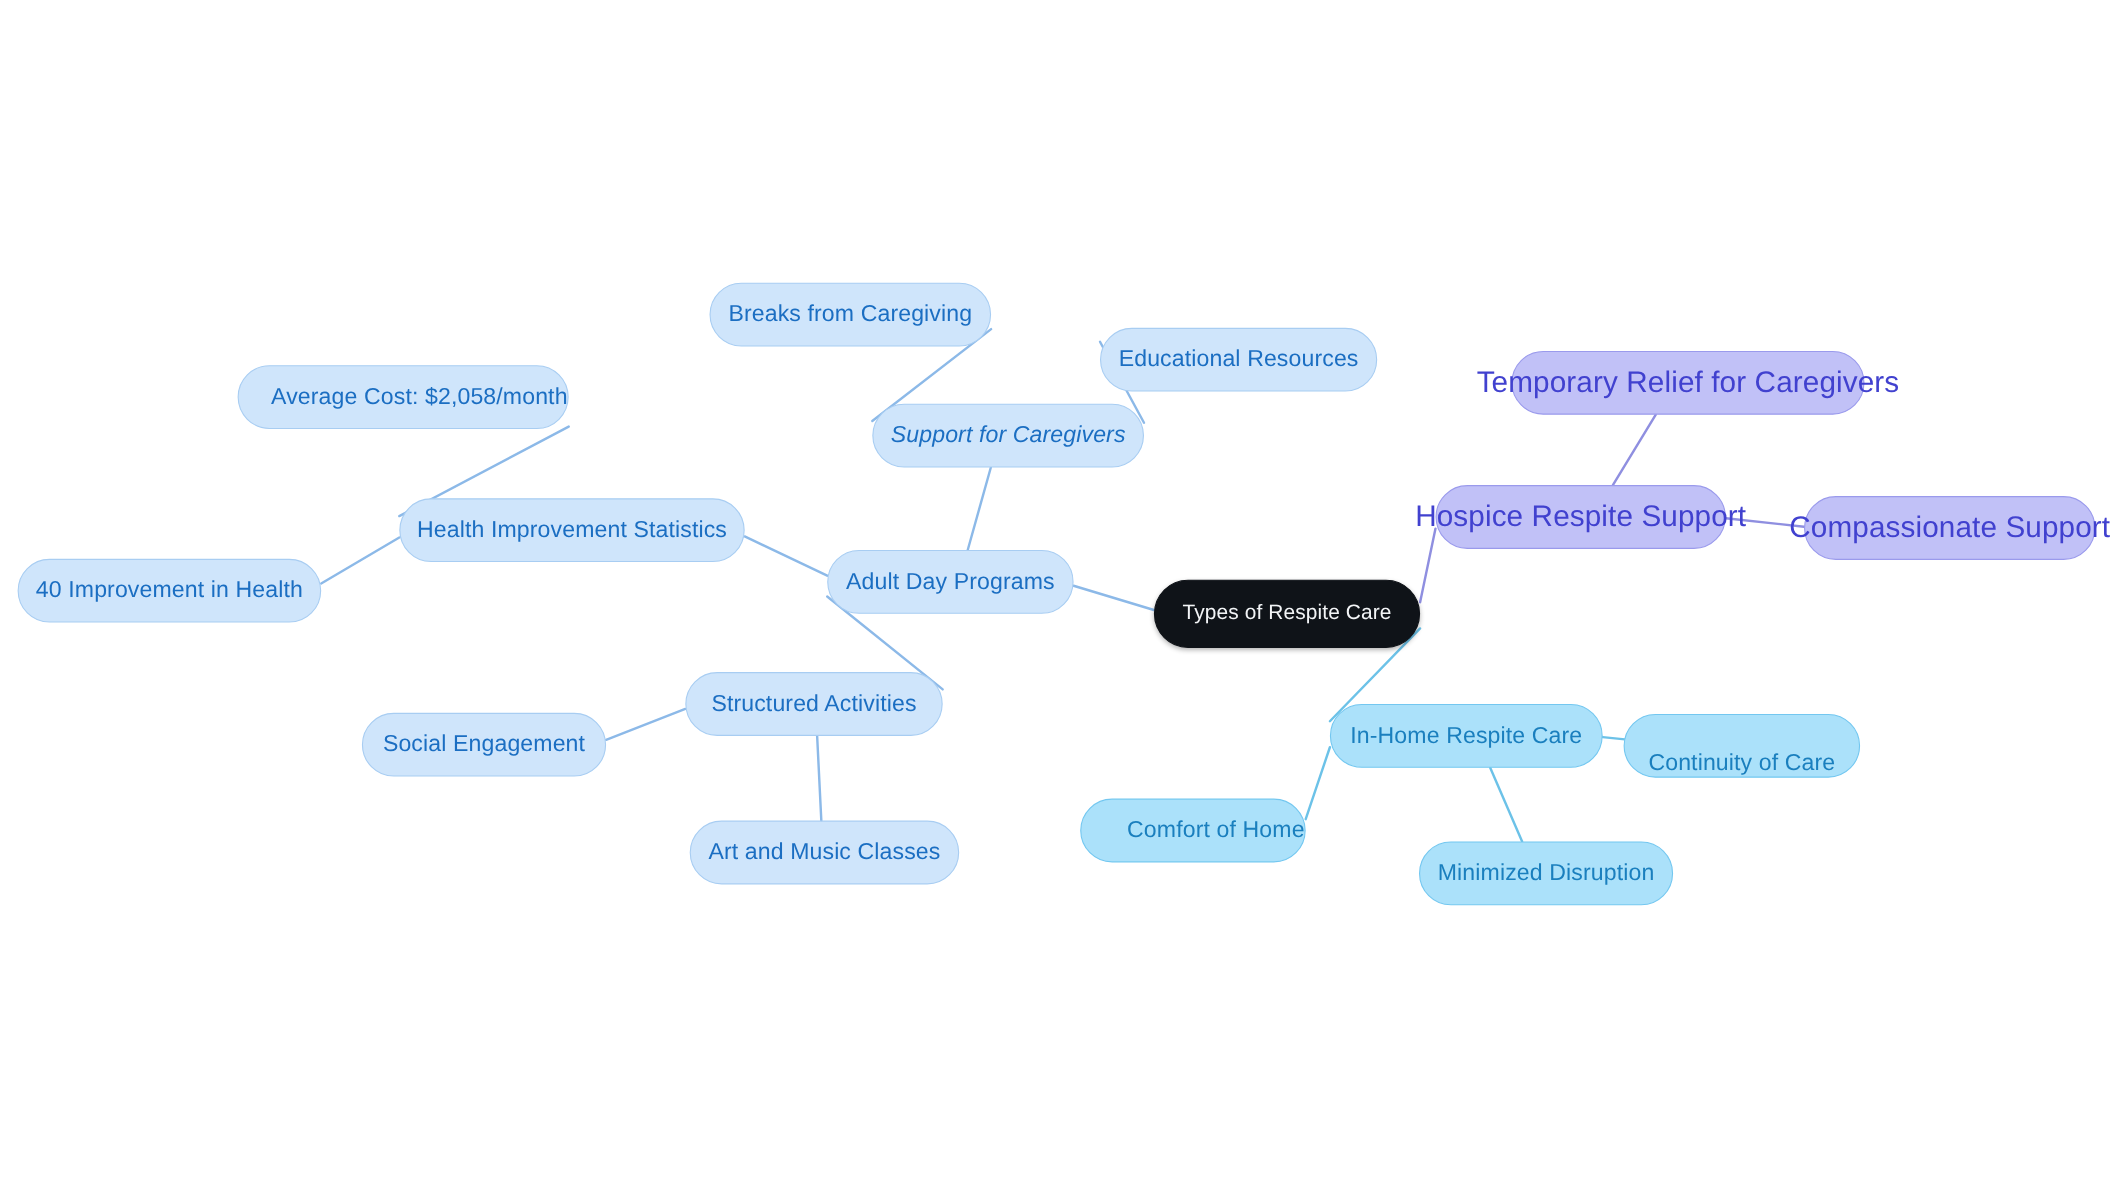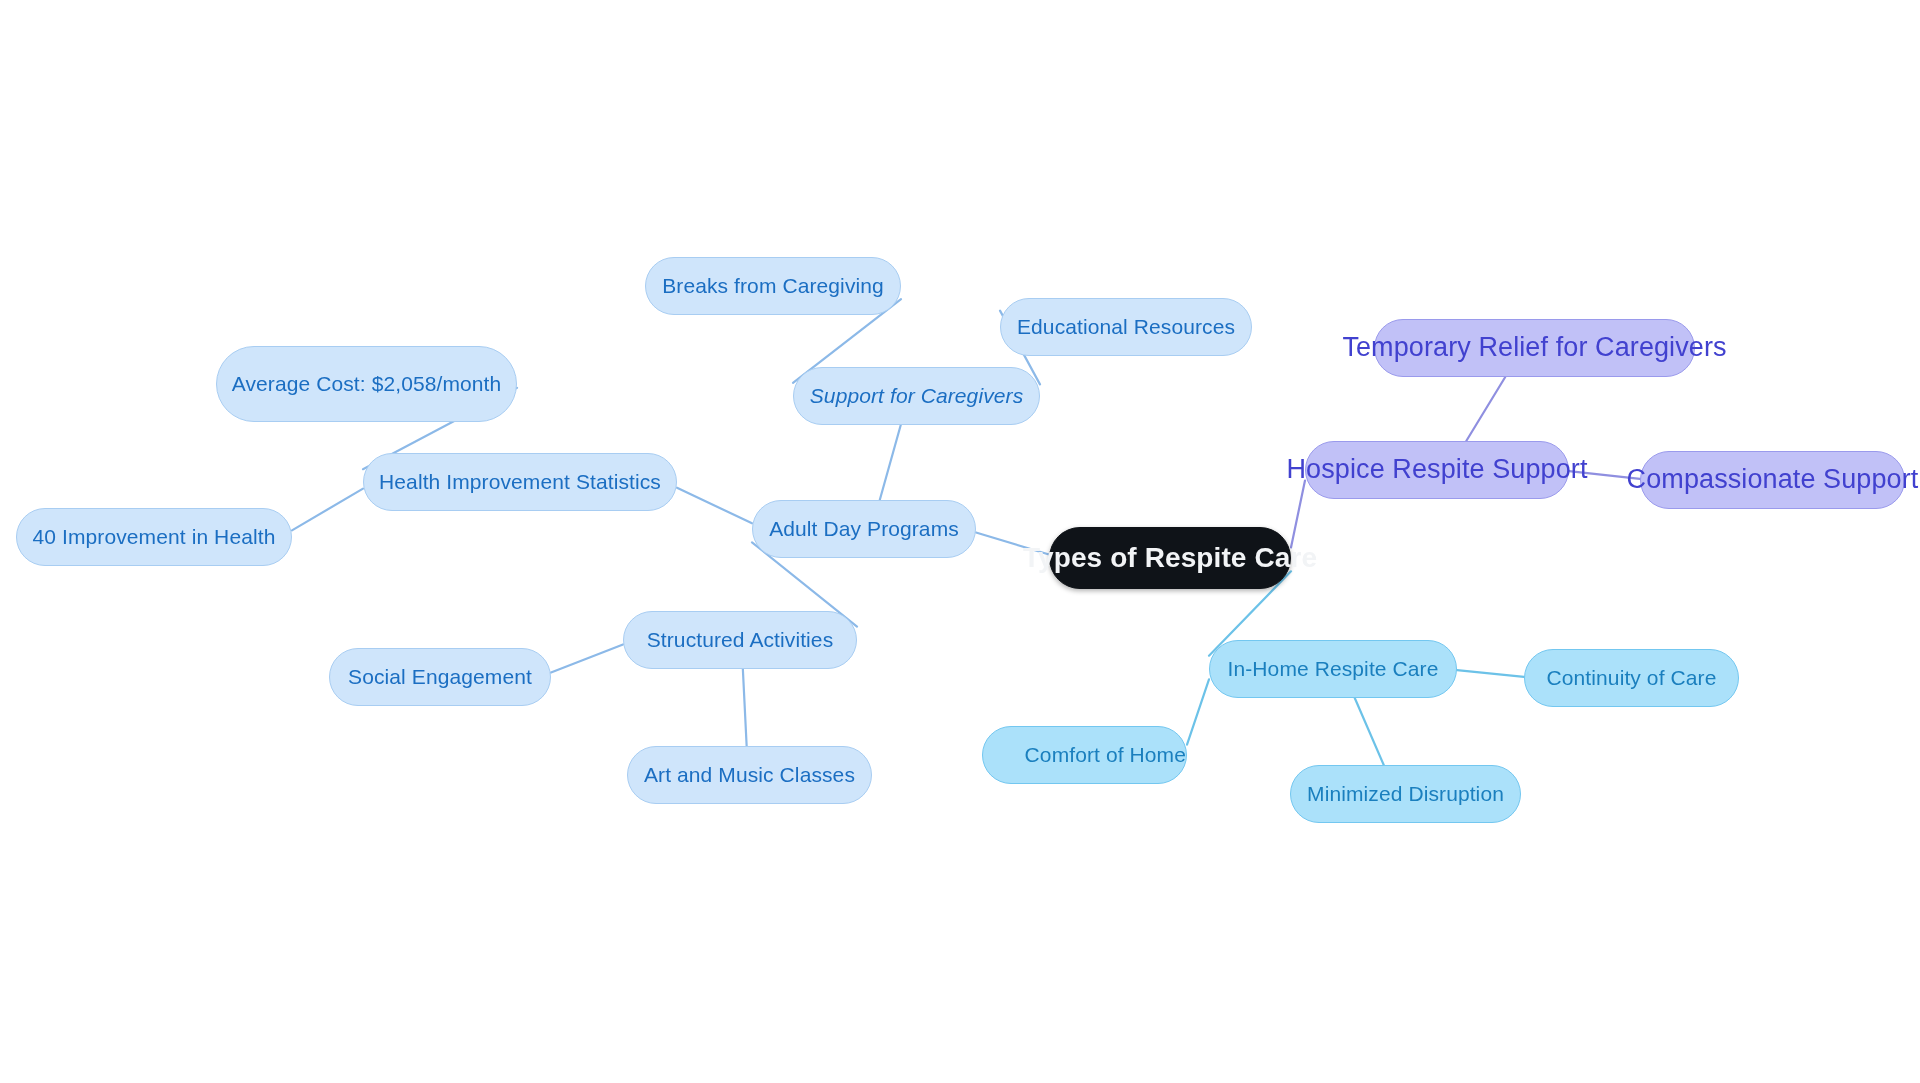--- a/index.html
+++ b/index.html
@@ -36,23 +36,22 @@
     border-radius: 999px;
     white-space: nowrap;
     line-height: 1.15;
     letter-spacing: 0.1px;
     z-index: 5;
   }
   .node-root {
     background: #0f1318;
     color: #f2f4f6;
     border: 1px solid #0f1318;
-    font-size: 28px;
+    font-size: 19px;
     box-shadow: 0 2px 5px rgba(0,0,0,0.30);
-    font-weight: bold;
   }
   .node-blue {
     background: #cfe5fb;
     border: 1.3px solid #a8cdf2;
     color: #1b6ec2;
     font-size: 21px;
   }
   .node-cyan {
     background: #abe1fa;
     border: 1.3px solid #73c7f0;
@@ -92,21 +91,21 @@
   <div id="node-layer">
       <div class="node node-root" style="left: 1049px; top: 527px; width: 242px; height: 62px;">
         <span>Types of Respite Care</span>
       </div>
       <div class="node node-blue" style="left: 752px; top: 500px; width: 224px; height: 58px;">
         <span>Adult Day Programs</span>
       </div>
       <div class="node node-blue" style="left: 363px; top: 453px; width: 314px; height: 58px;">
         <span>Health Improvement Statistics</span>
       </div>
-      <div class="node node-blue" style="left: 216px; top: 346px; width: 301px; height: 76px;">
+      <div class="node node-blue" style="left: 216px; top: 332px; width: 301px; height: 58px; justify-content: flex-end;">
         <span>Average Cost: $2,058/month</span>
       </div>
       <div class="node node-blue" style="left: 16px; top: 508px; width: 276px; height: 58px;">
         <span>40 Improvement in Health</span>
       </div>
       <div class="node node-blue" style="left: 793px; top: 367px; width: 247px; height: 58px; font-style: italic;">
         <span>Support for Caregivers</span>
       </div>
       <div class="node node-blue" style="left: 645px; top: 257px; width: 256px; height: 58px;">
         <span>Breaks from Caregiving</span>
@@ -119,21 +118,21 @@
       </div>
       <div class="node node-blue" style="left: 329px; top: 648px; width: 222px; height: 58px; text-align: right;">
         <span>Social Engagement</span>
       </div>
       <div class="node node-blue" style="left: 627px; top: 746px; width: 245px; height: 58px;">
         <span>Art and Music Classes</span>
       </div>
       <div class="node node-cyan" style="left: 1209px; top: 640px; width: 248px; height: 58px;">
         <span>In-Home Respite Care</span>
       </div>
-      <div class="node node-cyan" style="left: 1524px; top: 649px; width: 215px; height: 58px;">
+      <div class="node node-cyan" style="left: 1476px; top: 649px; width: 215px; height: 58px; align-items: flex-end;">
         <span>Continuity of Care</span>
       </div>
       <div class="node node-cyan" style="left: 982px; top: 726px; width: 205px; height: 58px; justify-content: flex-end;">
         <span>Comfort of Home</span>
       </div>
       <div class="node node-cyan" style="left: 1290px; top: 765px; width: 231px; height: 58px;">
         <span>Minimized Disruption</span>
       </div>
       <div class="node node-purple" style="left: 1305px; top: 441px; width: 264px; height: 58px;">
         <span>Hospice Respite Support</span>

